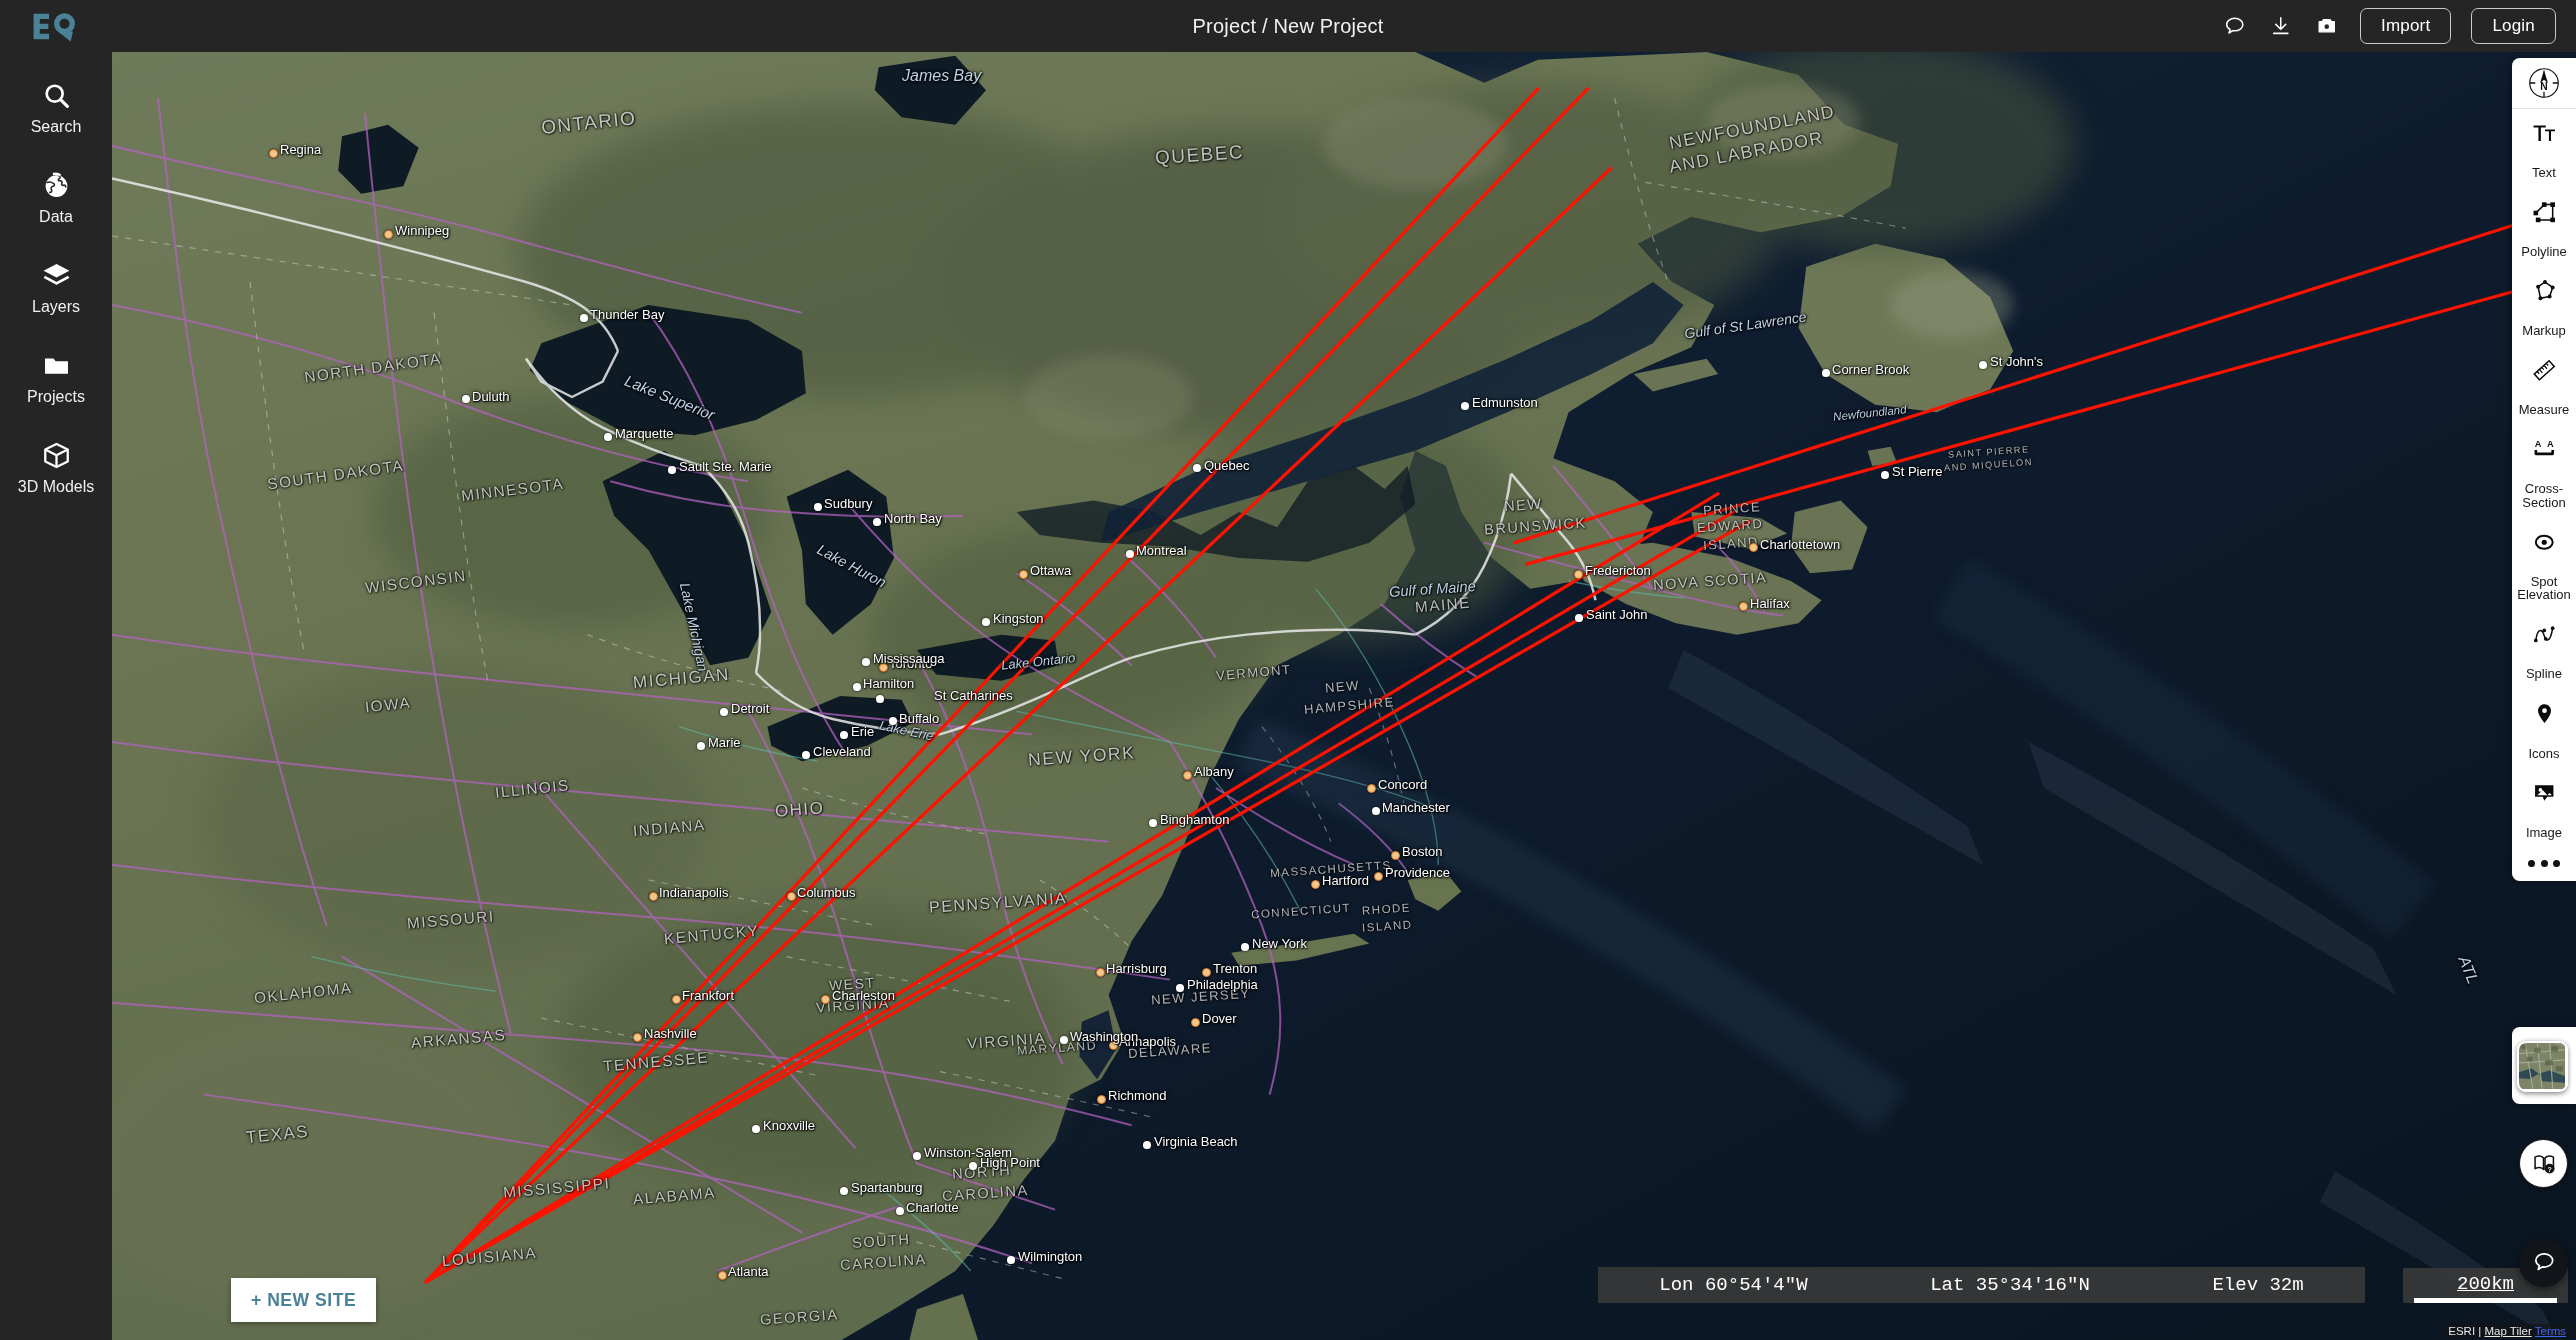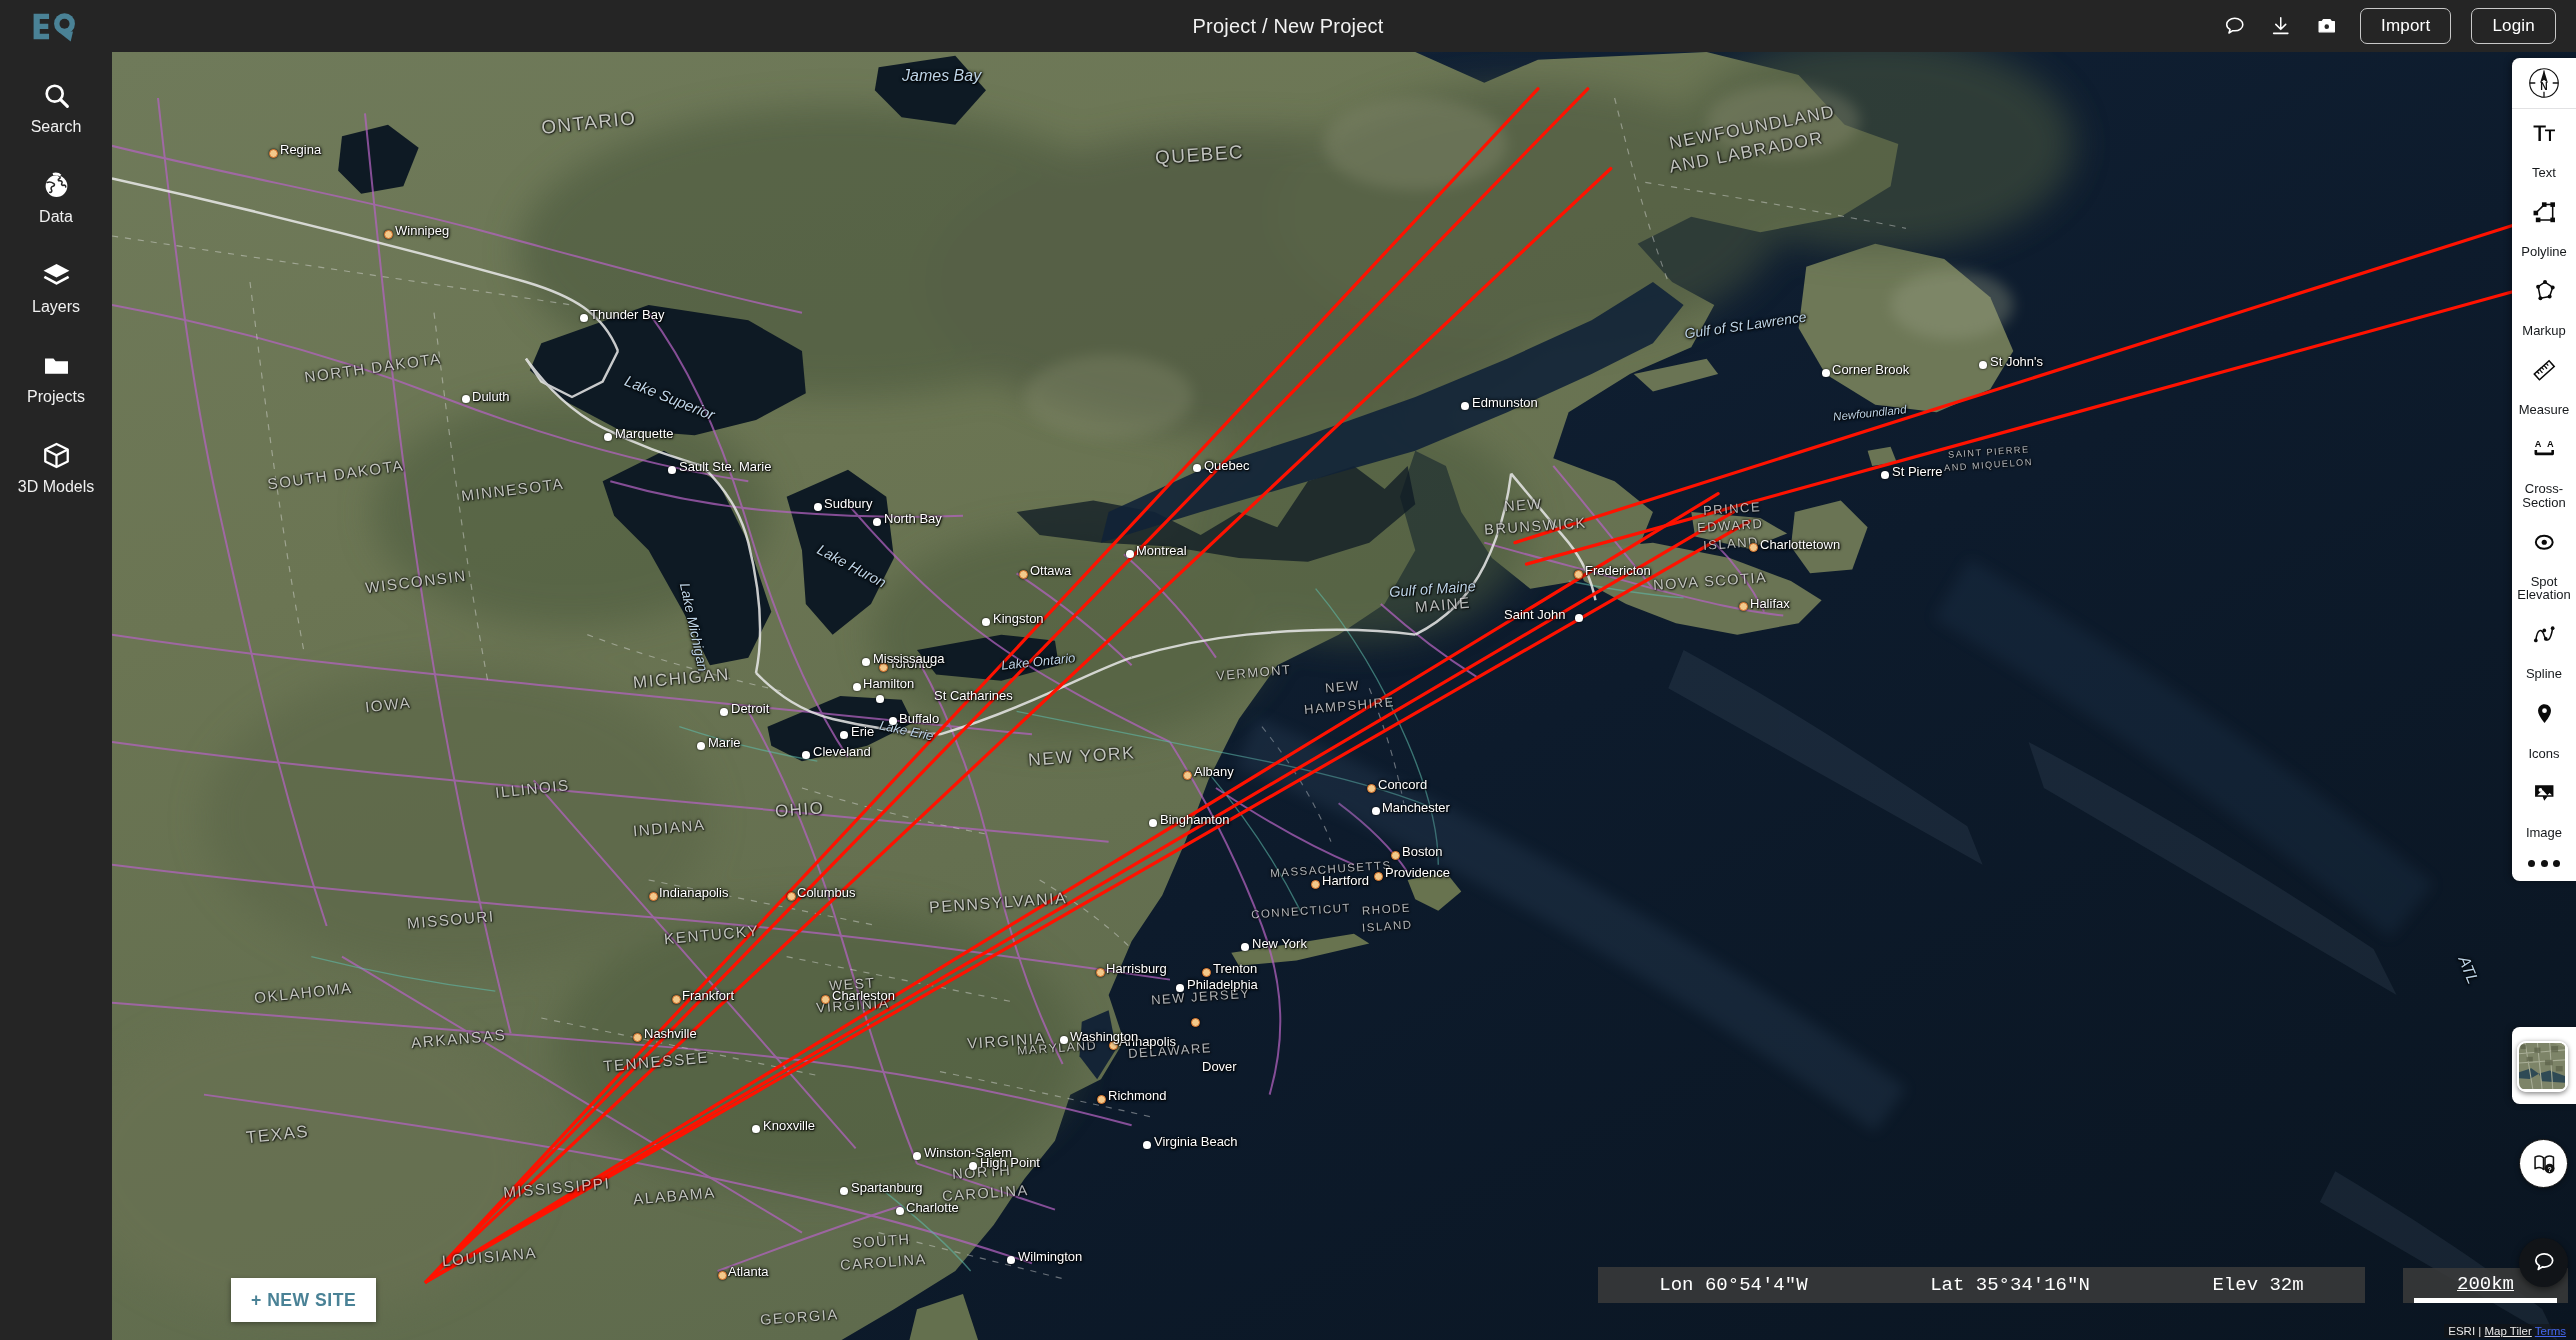--- a/index.html
+++ b/index.html
@@ -553,21 +553,21 @@
       <div class="ml city" style="left: 1273px; top: 813px;">Providence</div>
       <div class="dot" style="left: 1129px; top: 891px;"></div>
       <div class="ml city" style="left: 1140px; top: 884px;">New York</div>
       <div class="dot cap" style="left: 1090px; top: 916px;"></div>
       <div class="ml city" style="left: 1101px; top: 909px;">Trenton</div>
       <div class="dot" style="left: 1064px; top: 932px;"></div>
       <div class="ml city" style="left: 1075px; top: 925px;">Philadelphia</div>
       <div class="dot cap" style="left: 984px; top: 916px;"></div>
       <div class="ml city" style="left: 994px; top: 909px;">Harrisburg</div>
       <div class="dot cap" style="left: 1079px; top: 966px;"></div>
-      <div class="ml city" style="left: 1090px; top: 959px; margin-top: 48px;">Dover</div>
+      <div class="ml city" style="left: 1090px; top: 959px;">Dover</div>
       <div class="dot cap" style="left: 997px; top: 989px;"></div>
       <div class="ml city" style="left: 1007px; top: 982px;">Annapolis</div>
       <div class="dot" style="left: 948px; top: 984px;"></div>
       <div class="ml city" style="left: 958px; top: 977px;">Washington</div>
       <div class="dot cap" style="left: 985px; top: 1043px;"></div>
       <div class="ml city" style="left: 996px; top: 1036px;">Richmond</div>
       <div class="dot" style="left: 1031px; top: 1089px;"></div>
       <div class="ml city" style="left: 1042px; top: 1082px;">Virginia Beach</div>
       <div class="dot cap" style="left: 675px; top: 840px;"></div>
       <div class="ml city" style="left: 685px; top: 833px;">Columbus</div>
@@ -589,21 +589,21 @@
       <div class="ml city" style="left: 794px; top: 1148px;">Charlotte</div>
       <div class="dot" style="left: 728px; top: 1135px;"></div>
       <div class="ml city" style="left: 739px; top: 1128px;">Spartanburg</div>
       <div class="dot cap" style="left: 606px; top: 1219px;"></div>
       <div class="ml city" style="left: 616px; top: 1212px;">Atlanta</div>
       <div class="dot" style="left: 895px; top: 1204px;"></div>
       <div class="ml city" style="left: 906px; top: 1197px;">Wilmington</div>
       <div class="dot cap" style="left: 1462px; top: 518px;"></div>
       <div class="ml city" style="left: 1473px; top: 511px;">Fredericton</div>
       <div class="dot" style="left: 1463px; top: 562px;"></div>
-      <div class="ml city" style="left: 1392px; top: 555px;">Saint John</div>
+      <div class="ml city" style="left: 1474px; top: 555px;">Saint John</div>
       <div class="dot cap" style="left: 1627px; top: 550px;"></div>
       <div class="ml city" style="left: 1638px; top: 544px;">Halifax</div>
       <div class="dot cap" style="left: 1637px; top: 491px;"></div>
       <div class="ml city" style="left: 1648px; top: 485px;">Charlottetown</div>
       <div class="dot" style="left: 1710px; top: 317px;"></div>
       <div class="ml city" style="left: 1720px; top: 310px;">Corner Brook</div>
       <div class="dot" style="left: 1867px; top: 309px;"></div>
       <div class="ml city" style="left: 1878px; top: 302px;">St John's</div>
       <div class="dot" style="left: 1769px; top: 419px;"></div>
       <div class="ml city" style="left: 1780px; top: 412px;">St Pierre</div>

